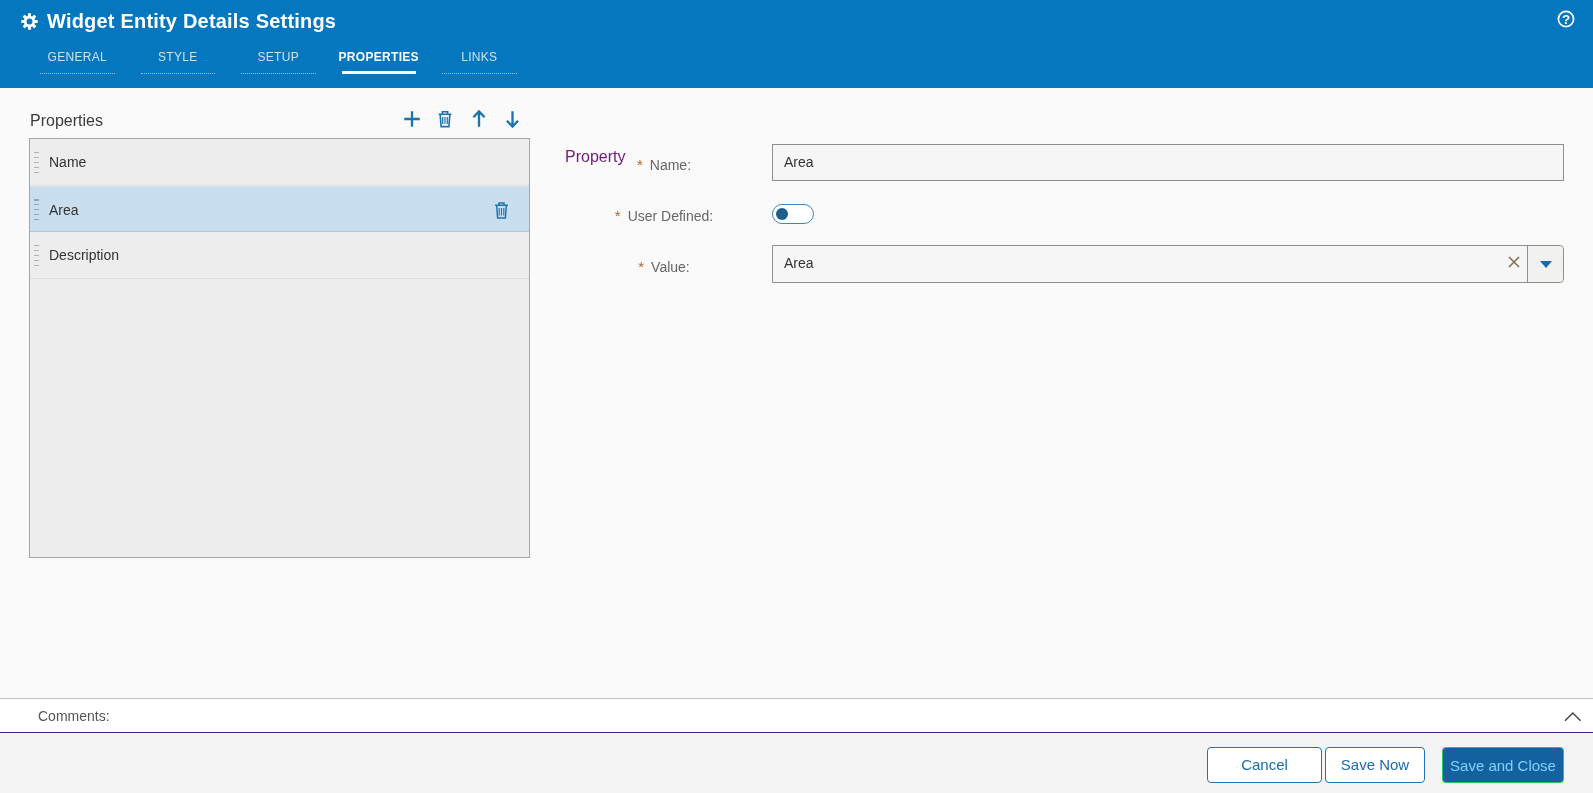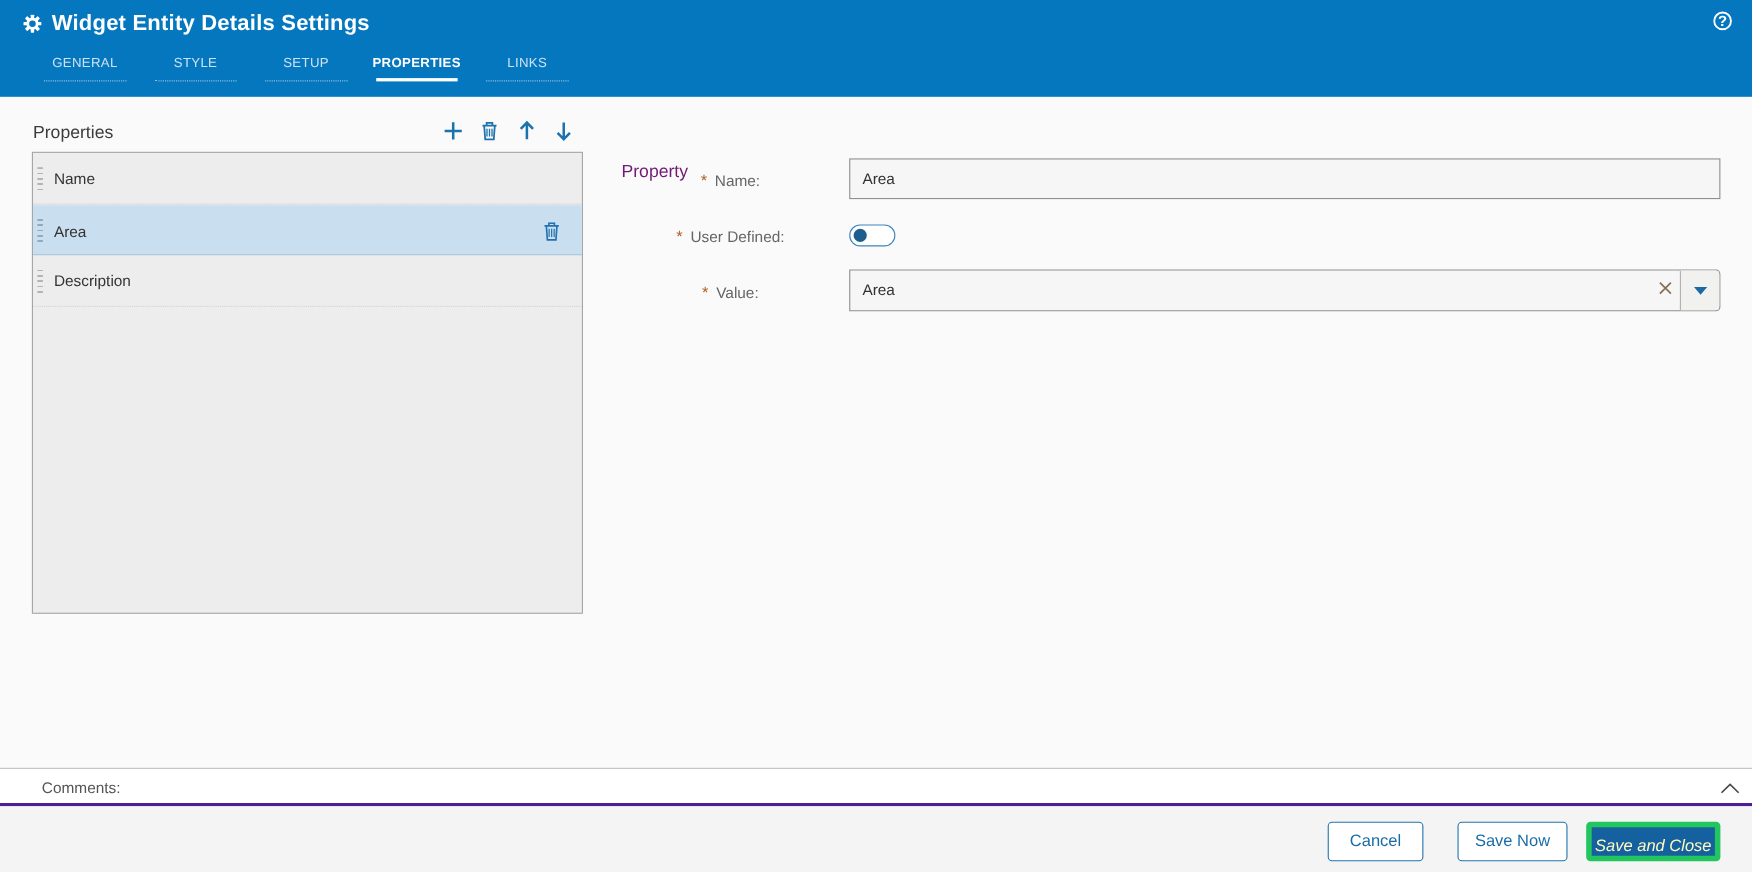--- a/index.html
+++ b/index.html
@@ -29,26 +29,26 @@
 .fl .star { color:#b36427; margin-right:7px; font-size:15px; }
 .input { position:absolute; left:772px; width:792px; height:37px; background:#f6f6f6; border:1px solid #8f8f8f; font-size:14px; color:#333; line-height:35px; padding-left:11px; }
 .toggle { position:absolute; left:772px; top:204px; width:42px; height:20px; border:1px solid #3d85bd; border-radius:10px; background:#fff; }
 .knob { position:absolute; left:3px; top:3px; width:12px; height:12px; border-radius:50%; background:#1d5e8f; }
 .combo { position:absolute; left:772px; top:245px; width:792px; height:38px; background:#f6f6f6; border:1px solid #8f8f8f; border-radius:0 4px 4px 0; }
 .combo .val { position:absolute; left:11px; top:9px; font-size:14px; color:#333; }
 .combo .clear { position:absolute; right:41px; top:8px; width:16px; height:16px; }
 .combo .dd { position:absolute; right:0; top:0; width:36px; height:36px; border-left:1px solid #8f8f8f; background:#f1f1ef; border-radius:0 4px 4px 0; }
 .combo .dd .tri { position:absolute; left:12px; top:15px; width:0; height:0; border-left:6px solid transparent; border-right:6px solid transparent; border-top:7px solid #1a6aa5; }
 
-.comments { position:absolute; left:0; top:698px; width:1593px; height:35px; background:#fff; border-top:1px solid #c0c0c0; border-bottom:3px solid #4c1d95; }
+.comments { position:absolute; left:0; top:698px; width:1593px; height:35px; background:#fff; border-top:1px solid #c0c0c0; border-bottom:1px solid #4c1d95; }
 .comments .ct { position:absolute; left:38px; top:9px; font-size:14px; color:#555; }
 .footer { position:absolute; left:0; top:733px; width:1593px; height:60px; background:#f4f4f4; }
 .btn { position:absolute; top:14px; height:36px; border-radius:4px; font-size:15px; text-align:center; line-height:34px; }
 .btn.light { background:#fff; border:1px solid #2173ae; color:#1a6ca6; }
-.btn.dark { background:#15619f; color:#fef9c3; border:5px solid #22c55e; line-height:36px;font-style:italic; }
+.btn.dark { background:#15619f; color:#7dd3fc; border:1px solid #22c55e; line-height:36px; }
 </style>
 </head>
 <body>
 <div class="header">
   <svg class="gear" viewBox="0 0 16 16">
       <g fill="#fff">
         <circle cx="8" cy="8" r="5.3"></circle>
         <rect x="6.55" y="0.3" width="2.9" height="4" rx="0.6"></rect>
         <rect x="6.55" y="0.3" width="2.9" height="4" rx="0.6" transform="rotate(45 8 8)"></rect>
         <rect x="6.55" y="0.3" width="2.9" height="4" rx="0.6" transform="rotate(90 8 8)"></rect>
@@ -148,16 +148,16 @@
     </div>
 </div>
 
 <div class="comments">
   <div class="ct">Comments:</div>
   <svg style="position:absolute;right:11px;top:12px" width="18" height="11" viewBox="0 0 18 11">
       <path fill="none" stroke="#484848" stroke-width="1.5" d="M1 9.7 L8.8 2 L16.6 9.7"></path>
     </svg>
 </div>
 <div class="footer">
-  <div class="btn light" style="left:1207px;width:87px">Cancel</div>
+  <div class="btn light" style="left:1207px;width:115px">Cancel</div>
   <div class="btn light" style="left:1325px;width:100px">Save Now</div>
   <div class="btn dark" style="left:1442px;width:122px">Save and Close</div>
 </div>
 
 </body></html>

